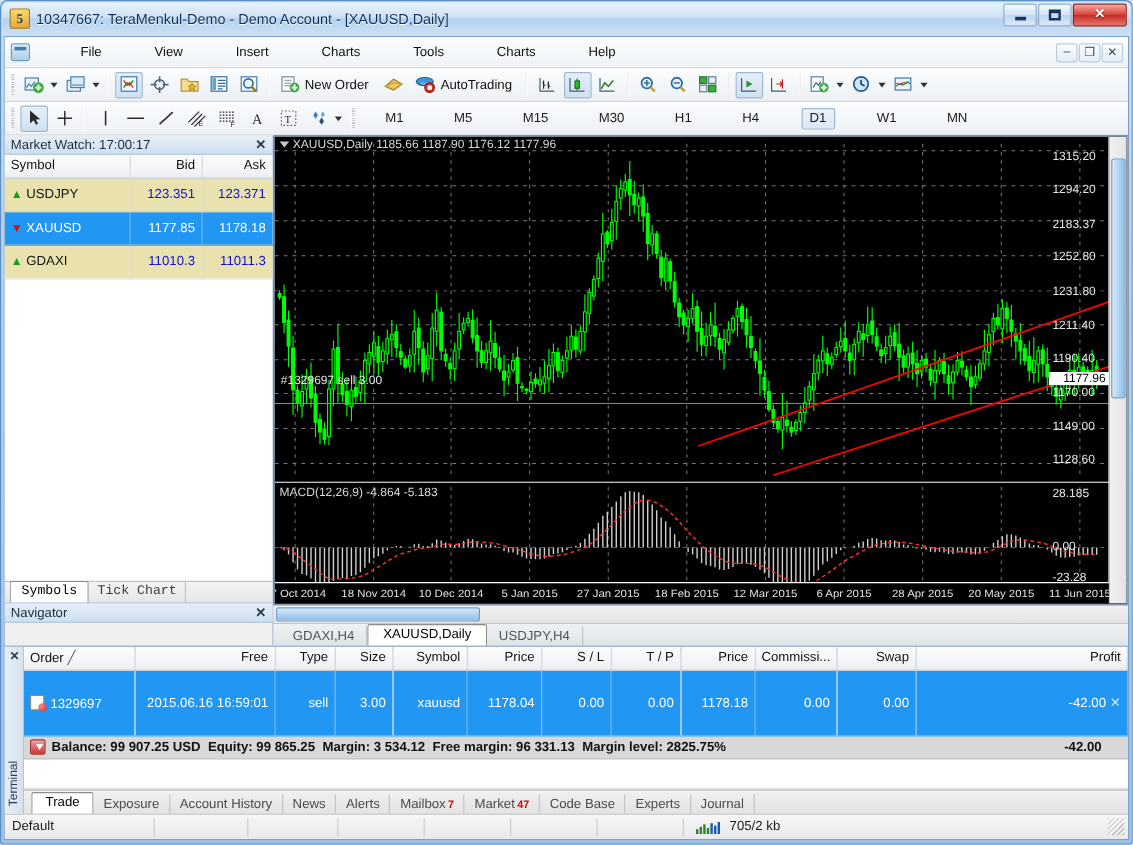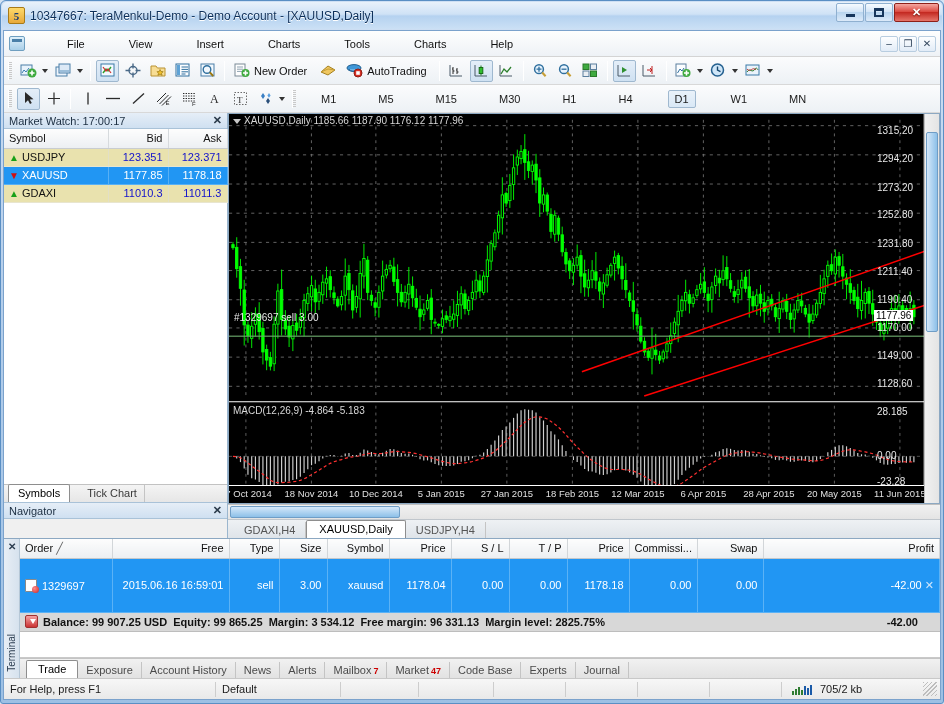--- a/index.html
+++ b/index.html
@@ -126,36 +126,36 @@
   .mw { flex:1; background:#fff; display:flex; flex-direction:column; min-height:0; }
   .mw-grid { width:100%; border-collapse:collapse; table-layout:fixed; }
   .mw-grid th {
     font-weight:normal; font-size:11px; color:#111; text-align:right;
     background:linear-gradient(to bottom,#fdfdfd,#eceff2);
     border-right:1px solid #d6dadd; border-bottom:1px solid #c8ccd0;
     padding:2px 5px 3px 5px; height:19px;
   }
   .mw-grid th.sym { text-align:left; }
   .mw-grid td {
-    font-size:11px; padding:2px 5px; height:18px;
+    font-size:11px; padding:2px 5px; height:28px;
     border-right:1px solid #e2dfc6; border-bottom:1px solid #e8e5cf;
     text-align:right; color:#1111cc; white-space:nowrap;
   }
   .mw-grid td.sym { text-align:left; color:#111; }
   .mw-row { background:#e9e2ae; }
   .mw-row.sel td { background:#2196f3; color:#fff; border-right-color:#57b0f5; border-bottom-color:#57b0f5;margin-left:40px;}
   .mw-row.sel td.sym { color:#fff; }
   .arrow-up { color:#18a018; font-size:10px; margin-right:3px; }
   .arrow-dn { color:#d01010; font-size:10px; margin-right:3px; }
 
   
   .tabstrip {
-    height:18px; display:flex; align-items:flex-end; gap:10px;
+    height:18px; display:flex; align-items:flex-end; gap:0;
     background:linear-gradient(to bottom,#f4f4f4,#e6e6e6);
-    border-top:1px solid #c2c2c2; padding-left:4px;
+    border-top:1px solid #c2c2c2; padding-left:4px;font-family:Liberation Mono, monospace;
   }
   .tab {
     font-size:11px; padding:1px 7px 2px 7px; color:#3a3a3a;
     border-right:1px solid #c4c4c4; line-height:14px;
   }
   .tab.active {
     background:#fff; color:#000; border:1px solid #8e8e8e; border-bottom:none;
     border-radius:2px 2px 0 0; padding:1px 9px 3px 9px; font-weight:normal;
     margin-bottom:-1px;
   }
@@ -1304,29 +1304,29 @@
                 <text x="635" y="394">11 Jun 2015</text>
               </g>
 
             <rect x="658" y="0" width="14" height="382" fill="#000000"></rect>
             <line x1="658" y1="0" x2="658" y2="382" stroke="#ffffff" stroke-width="1"></line>
           </svg>
 
           <div id="price-axis" style="position:absolute;right:15px;top:0;width:50px;height:100%;pointer-events:none;">
               <div style="position:absolute;left:3px;top:calc(4.37% - 6px);color:#e6e6e6;font-size:10px;font-family:'Liberation Sans',sans-serif;">1315.20</div>
               <div style="position:absolute;left:3px;top:calc(11.68% - 6px);color:#e6e6e6;font-size:10px;font-family:'Liberation Sans',sans-serif;">1294.20</div>
-              <div style="position:absolute;left:3px;top:calc(18.98% - 6px);color:#e6e6e6;font-size:10px;font-family:'Liberation Sans',sans-serif;">1273.20</div>
+              <div style="position:absolute;left:3px;top:calc(18.98% - 6px);color:#e6e6e6;font-size:10px;font-family:'Liberation Sans',sans-serif;">2183.37</div>
               <div style="position:absolute;left:3px;top:calc(26.08% - 6px);color:#e6e6e6;font-size:10px;font-family:'Liberation Sans',sans-serif;">1252.80</div>
               <div style="position:absolute;left:3px;top:calc(33.39% - 6px);color:#e6e6e6;font-size:10px;font-family:'Liberation Sans',sans-serif;">1231.80</div>
               <div style="position:absolute;left:3px;top:calc(40.49% - 6px);color:#e6e6e6;font-size:10px;font-family:'Liberation Sans',sans-serif;">1211.40</div>
               <div style="position:absolute;left:3px;top:calc(47.80% - 6px);color:#e6e6e6;font-size:10px;font-family:'Liberation Sans',sans-serif;">1190.40</div>
               <div style="position:absolute;left:3px;top:calc(54.90% - 6px);color:#e6e6e6;font-size:10px;font-family:'Liberation Sans',sans-serif;">1170.00</div>
               <div style="position:absolute;left:3px;top:calc(62.21% - 6px);color:#e6e6e6;font-size:10px;font-family:'Liberation Sans',sans-serif;">1149.00</div>
               <div style="position:absolute;left:3px;top:calc(69.31% - 6px);color:#e6e6e6;font-size:10px;font-family:'Liberation Sans',sans-serif;">1128.60</div>
-              <div style="position:absolute;left:0px;top:calc(52.13% - 7px);background:#ffffff;color:#000;font-size:10px;padding:0 2px;font-family:'Liberation Sans',sans-serif;">1177.96</div>
+              <div style="position:absolute;left:0px;top:calc(52.13% - 7px);background:#ffffff;color:#000;font-size:10px;padding:0 12px;font-family:'Liberation Sans',sans-serif;">1177.96</div>
               <div style="position:absolute;left:3px;top:calc(76.50% - 6px);color:#e6e6e6;font-size:10px;font-family:'Liberation Sans',sans-serif;">28.185</div>
               <div style="position:absolute;left:3px;top:calc(88.00% - 6px);color:#e6e6e6;font-size:10px;font-family:'Liberation Sans',sans-serif;">0.00</div>
               <div style="position:absolute;left:3px;top:calc(94.50% - 6px);color:#e6e6e6;font-size:10px;font-family:'Liberation Sans',sans-serif;">-23.28</div>
             </div>
 
           <div class="chart-hdr">
             <span class="tri"></span><span>XAUUSD,Daily  1185.66 1187.90 1176.12 1177.96</span>
           </div>
 
           <div class="order-lbl" style="left:5px; top:50.8%;">#1329697 sell 3.00</div>
@@ -1426,21 +1426,20 @@
           <div class="ttab"><span>Mailbox</span><span class="badge">7</span></div>
           <div class="ttab"><span>Market</span><span class="badge">47</span></div>
           <div class="ttab">Code Base</div>
           <div class="ttab">Experts</div>
           <div class="ttab">Journal</div>
         </div>
       </div>
     </div>
 
     <div class="statusbar">
-      <div class="sb-cell" style="width:212px">For Help, press F1</div>
       <div class="sb-cell" style="width:125px">Default</div>
       <div class="sb-cell" style="width:78px"></div>
       <div class="sb-cell" style="width:75px"></div>
       <div class="sb-cell" style="width:72px"></div>
       <div class="sb-cell" style="width:72px"></div>
       <div class="sb-cell" style="width:72px"></div>
       <div class="sb-cell" style="width:72px"></div>
       <div class="sb-cell" style="border-right:none;gap:8px;padding-left:10px;">
         <span class="netbars">
           <i style="height:4px"></i>

